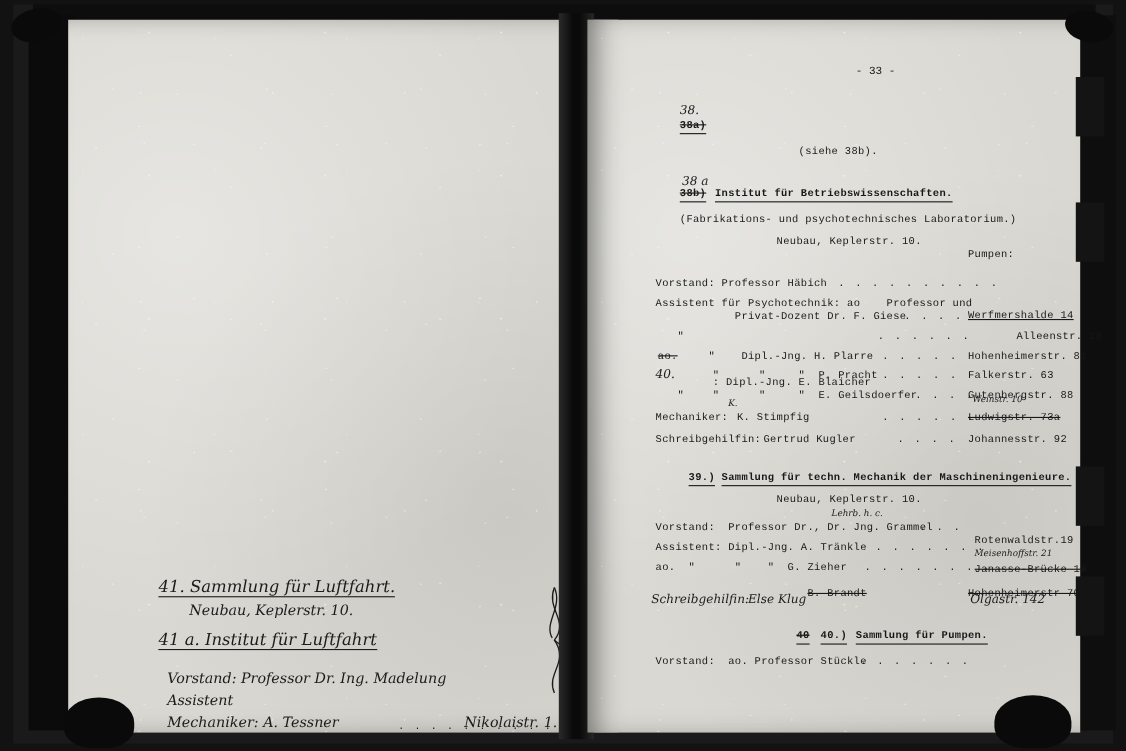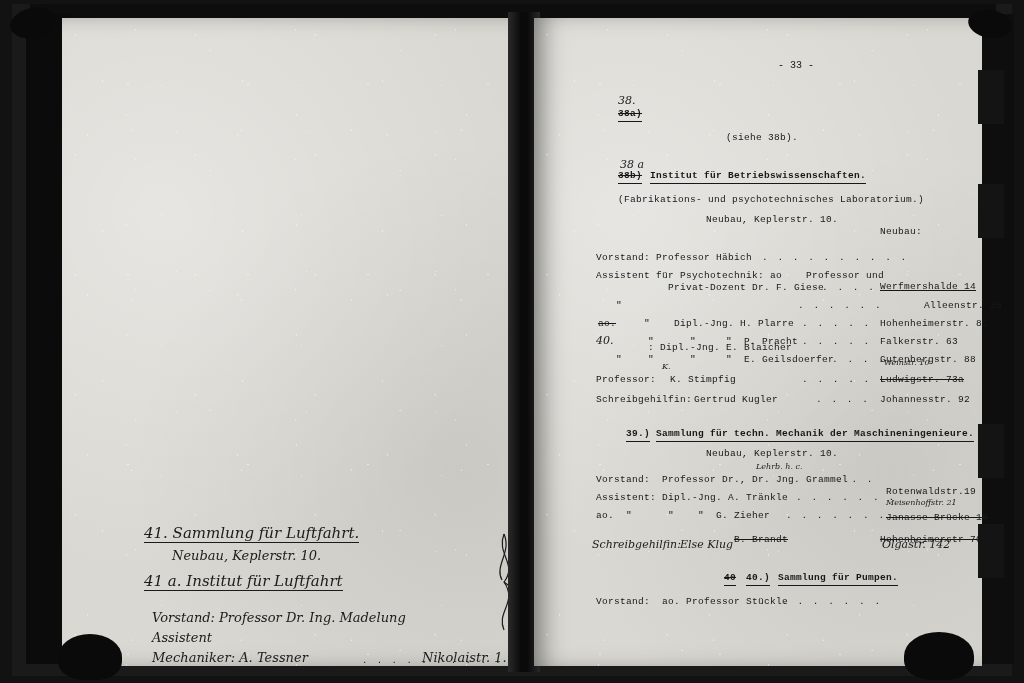--- a/index.html
+++ b/index.html
@@ -211,21 +211,21 @@
 
       <div class="hand small" style="left:86px; top:140px;">38 a</div>
 
       <div class="typed bold u strike" style="left:84px; top:152px;">38b)</div>
       <div class="typed bold u" style="left:116px; top:152px;">Institut für Betriebswissenschaften.</div>
 
       <div class="typed" style="left:84px; top:176px;">(Fabrikations- und psychotechnisches Laboratorium.)</div>
 
       <div class="typed" style="left:172px; top:196px;">Neubau, Keplerstr. 10.</div>
 
-      <div class="typed" style="left:346px; top:208px;">Neubau:</div>
+      <div class="typed" style="left:346px; top:208px;">Pumpen:</div>
 
       <div class="typed" style="left:62px; top:234px;">Vorstand:</div>
       <div class="typed" style="left:122px; top:234px;">Professor Häbich</div>
       <div class="typed dots" style="left:228px; top:234px;">. . . . . . . . . .</div>
 
       <div class="typed" style="left:62px; top:252px;">Assistent für Psychotechnik: ao</div>
       <div class="typed" style="left:272px; top:252px;">Professor und</div>
 
       <div class="typed" style="left:134px; top:264px;">Privat-Dozent Dr. F. Giese</div>
       <div class="typed dots" style="left:288px; top:264px;">. . . .</div>
@@ -245,21 +245,21 @@
       <div class="typed" style="left:114px; top:318px;">"      "     "  P. Pracht</div>
       <div class="typed dots" style="left:268px; top:318px;">. . . . .</div>
       <div class="typed" style="left:346px; top:318px;">Falkerstr. 63</div>
 
       <div class="typed" style="left:82px; top:336px;">"</div>
       <div class="typed" style="left:114px; top:336px;">"      "     "  E. Geilsdoerfer</div>
       <div class="typed dots" style="left:298px; top:336px;">. . . .</div>
       <div class="typed" style="left:346px; top:336px;">Gutenbergstr. 88</div>
 
       <div class="hand tiny" style="left:350px; top:340px;">Weinstr. 10</div>
-      <div class="typed" style="left:62px; top:356px;">Professor:</div>
+      <div class="typed" style="left:62px; top:356px;">Mechaniker:</div>
       <div class="hand tiny" style="left:128px; top:344px;">K.</div>
       <div class="typed" style="left:136px; top:356px;">K. Stimpfig</div>
       <div class="typed dots" style="left:268px; top:356px;">. . . . . .</div>
       <div class="typed strike" style="left:346px; top:356px;">Ludwigstr. 73a</div>
 
       <div class="typed" style="left:62px; top:376px;">Schreibgehilfin:</div>
       <div class="typed" style="left:160px; top:376px;">Gertrud Kugler</div>
       <div class="typed dots" style="left:282px; top:376px;">. . . .</div>
       <div class="typed" style="left:346px; top:376px;">Johannesstr. 92</div>
 

